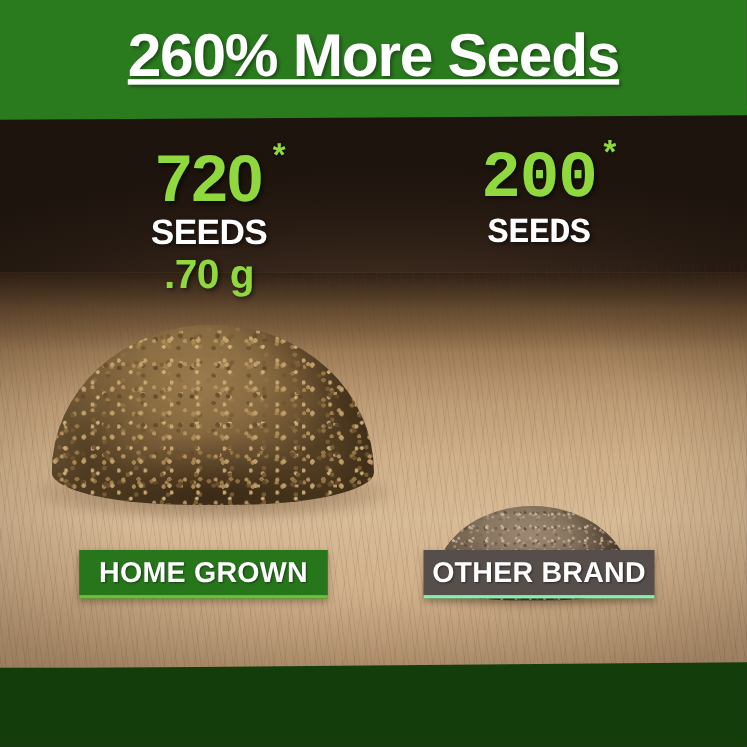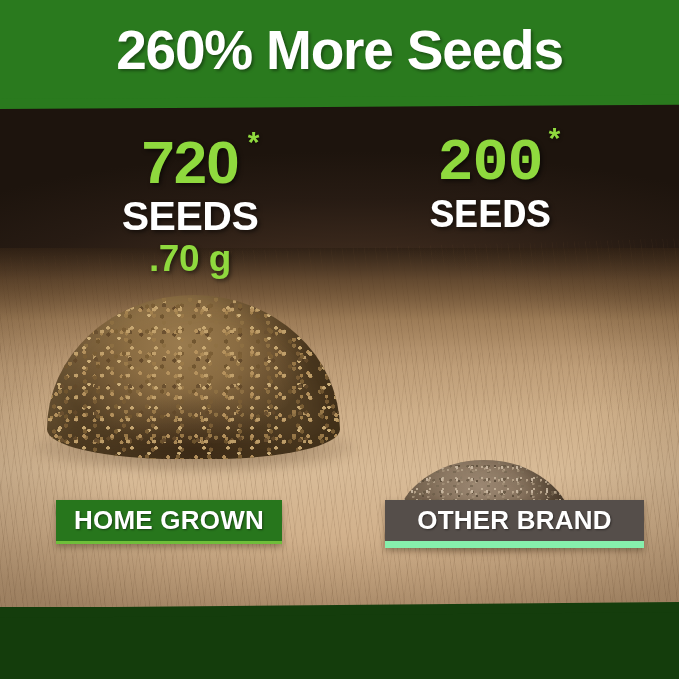--- a/index.html
+++ b/index.html
@@ -50,20 +50,21 @@
     display: flex;
     align-items: center;
     justify-content: center;
     color: #ffffff;
     font-size: 55px;
     font-weight: bold;
     letter-spacing: -1.2px;
     text-shadow: 2px 2px 3px rgba(0,0,0,0.35);
     z-index: 6;
     white-space: nowrap;
+    text-decoration: underline;
   }
 
   
   .scene {
     position: absolute;
     left: 0;
     top: 100px;
     width: 679px;
     height: 510px;
     overflow: hidden;
@@ -279,21 +280,21 @@
     top: -6px;
     right: -20px;
     color: #8fd93e;
     font-size: 30px;
     font-weight: bold;
     line-height: 1;
     text-shadow: 1px 1px 3px rgba(0,0,0,0.5);
   }
   .stat-unit {
     color: #ffffff;
-    font-size: 41px;
+    font-size: 32px;
     font-weight: bold;
     line-height: 1.05;
     letter-spacing: -0.5px;
     margin-top: 2px;
     text-shadow: 2px 2px 4px rgba(0,0,0,0.55);
   }
   .stat-weight {
     color: #8fd93e;
     font-size: 37px;
     font-weight: bold;
@@ -313,32 +314,32 @@
     color: #ffffff;
     font-size: 26px;
     font-weight: bold;
     letter-spacing: 0.2px;
     z-index: 9;
     white-space: nowrap;
     text-shadow: 1px 1px 2px rgba(0,0,0,0.45);
     box-shadow: 0 3px 6px rgba(40,25,10,0.35);
   }
   .badge-home {
-    left: 56px;
+    left: 72px;
     top: 500px;
     width: 226px;
     background: #27761c;
     border-bottom: 3px solid #6fbe3a;
   }
   .badge-other {
     left: 385px;
     top: 500px;
-    width: 259px;
+    width: 210px;
     background: #554e4a;
-    border-bottom: 7px solid #86efac;
+    border-bottom: 3px solid #86efac;
   }
 
   
   .footer-band {
     position: absolute;
     left: 0;
     bottom: 0;
     width: 679px;
     height: 72px;
     background: #143d0c;

